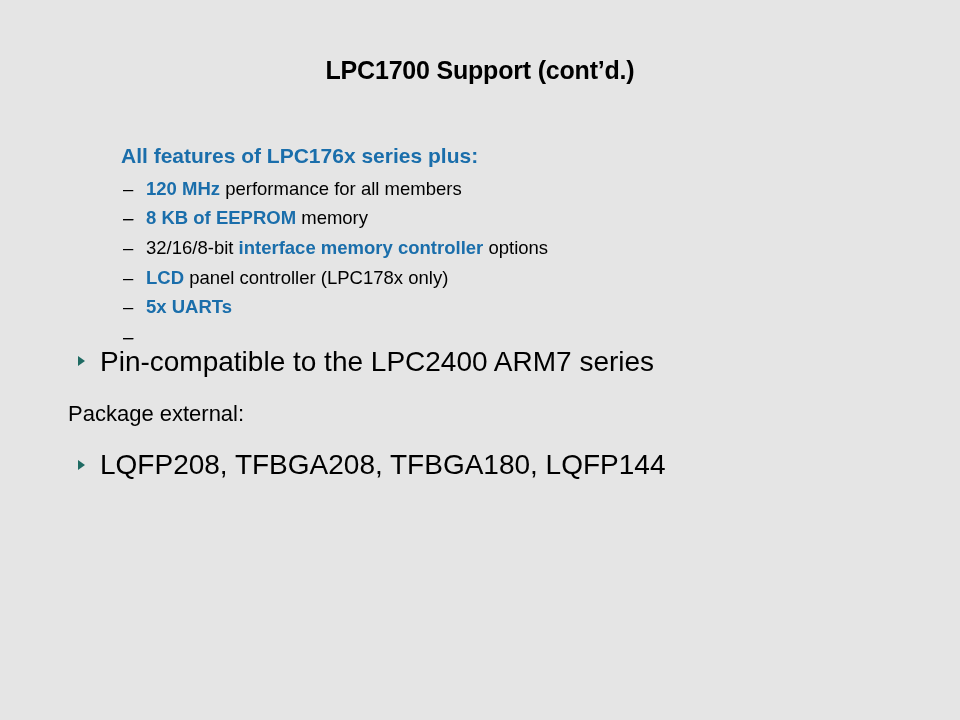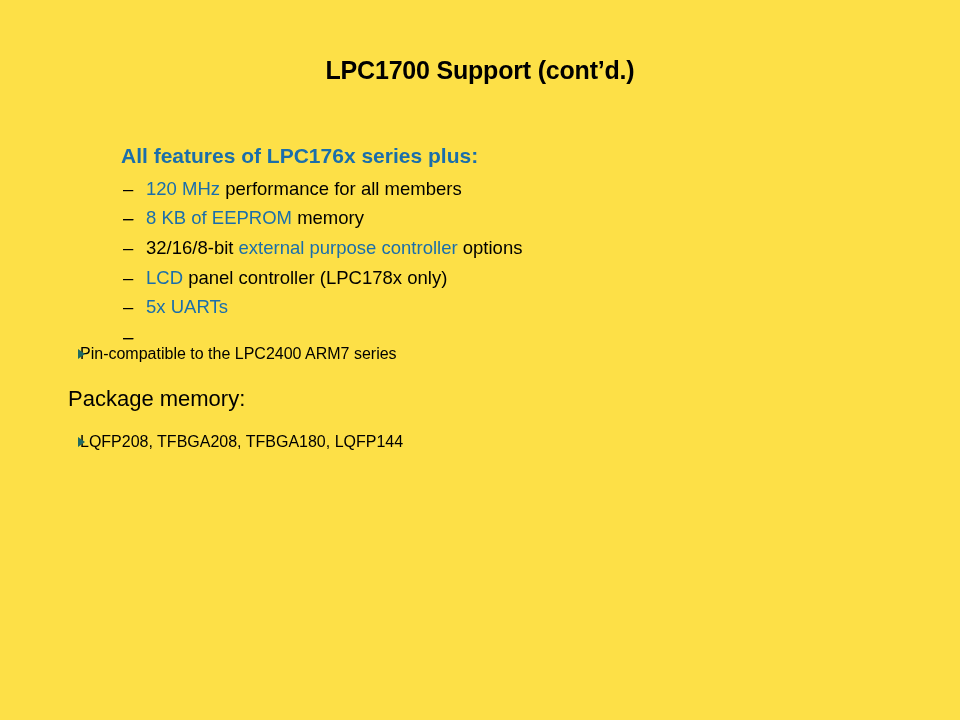--- a/index.html
+++ b/index.html
@@ -13,21 +13,21 @@
     font-family: "Liberation Sans", sans-serif;
     color: #000000;
     overflow: hidden;
     position: relative;
   }
 
   #slide {
     position: relative;
     width: 960px;
     height: 720px;
-    background: #fde047;
+    background: #e5e5e5;
   }
 
   
   .slide-title {
     position: absolute;
     top: 56px;
     left: 0;
     width: 960px;
     text-align: center;
     font-size: 25px;
@@ -73,28 +73,28 @@
   .dash-item .dash-marker {
     position: absolute;
     left: 123px;
     top: 0;
     font-size: 18.5px;
     line-height: 29.6px;
     color: #000000;
   }
   .hl {
     color: #1a6eab;
-    font-weight: normal;
+    font-weight: bold;
   }
 
   
   .arrow-row {
     position: relative;
-    padding-left: 80px;
-    font-size: 16px;
+    padding-left: 100px;
+    font-size: 28px;
     line-height: 1.25;
     color: #000000;
     white-space: nowrap;
   }
   .arrow-row .tri {
     position: absolute;
     left: 78px;
     top: 50%;
     transform: translateY(-50%);
     width: 0;
@@ -135,21 +135,21 @@
       </li>
       <li class="dash-item">
         <span class="dash-marker">–</span>
       </li>
       <li class="dash-item">
         <span class="dash-marker">–</span>
         <span><span class="hl">8 KB of EEPROM</span><span> memory</span></span>
       </li>
       <li class="dash-item">
         <span class="dash-marker">–</span>
-        <span><span>32/16/8-bit </span><span class="hl">external purpose controller</span><span> options</span></span>
+        <span><span>32/16/8-bit </span><span class="hl">interface memory controller</span><span> options</span></span>
       </li>
       <li class="dash-item">
         <span class="dash-marker">–</span>
         <span><span class="hl">LCD</span><span> panel controller (LPC178x only)</span></span>
       </li>
       <li class="dash-item">
         <span class="dash-marker">–</span>
         <span><span class="hl">5x UARTs</span></span>
       </li>
       <li class="dash-item">
@@ -162,21 +162,21 @@
 
     <div class="sp-a"></div>
 
     <div class="arrow-row">
       <span class="tri"></span>
       <span>Pin-compatible to the LPC2400 ARM7 series</span>
     </div>
 
     <div class="sp-b"></div>
 
-    <div class="plain-row">Package memory:</div>
+    <div class="plain-row">Package external:</div>
 
     <div class="sp-c"></div>
 
     <div class="arrow-row">
       <span class="tri"></span>
       <span>LQFP208, TFBGA208, TFBGA180, LQFP144</span>
     </div>
 
   </div>
 </div>

